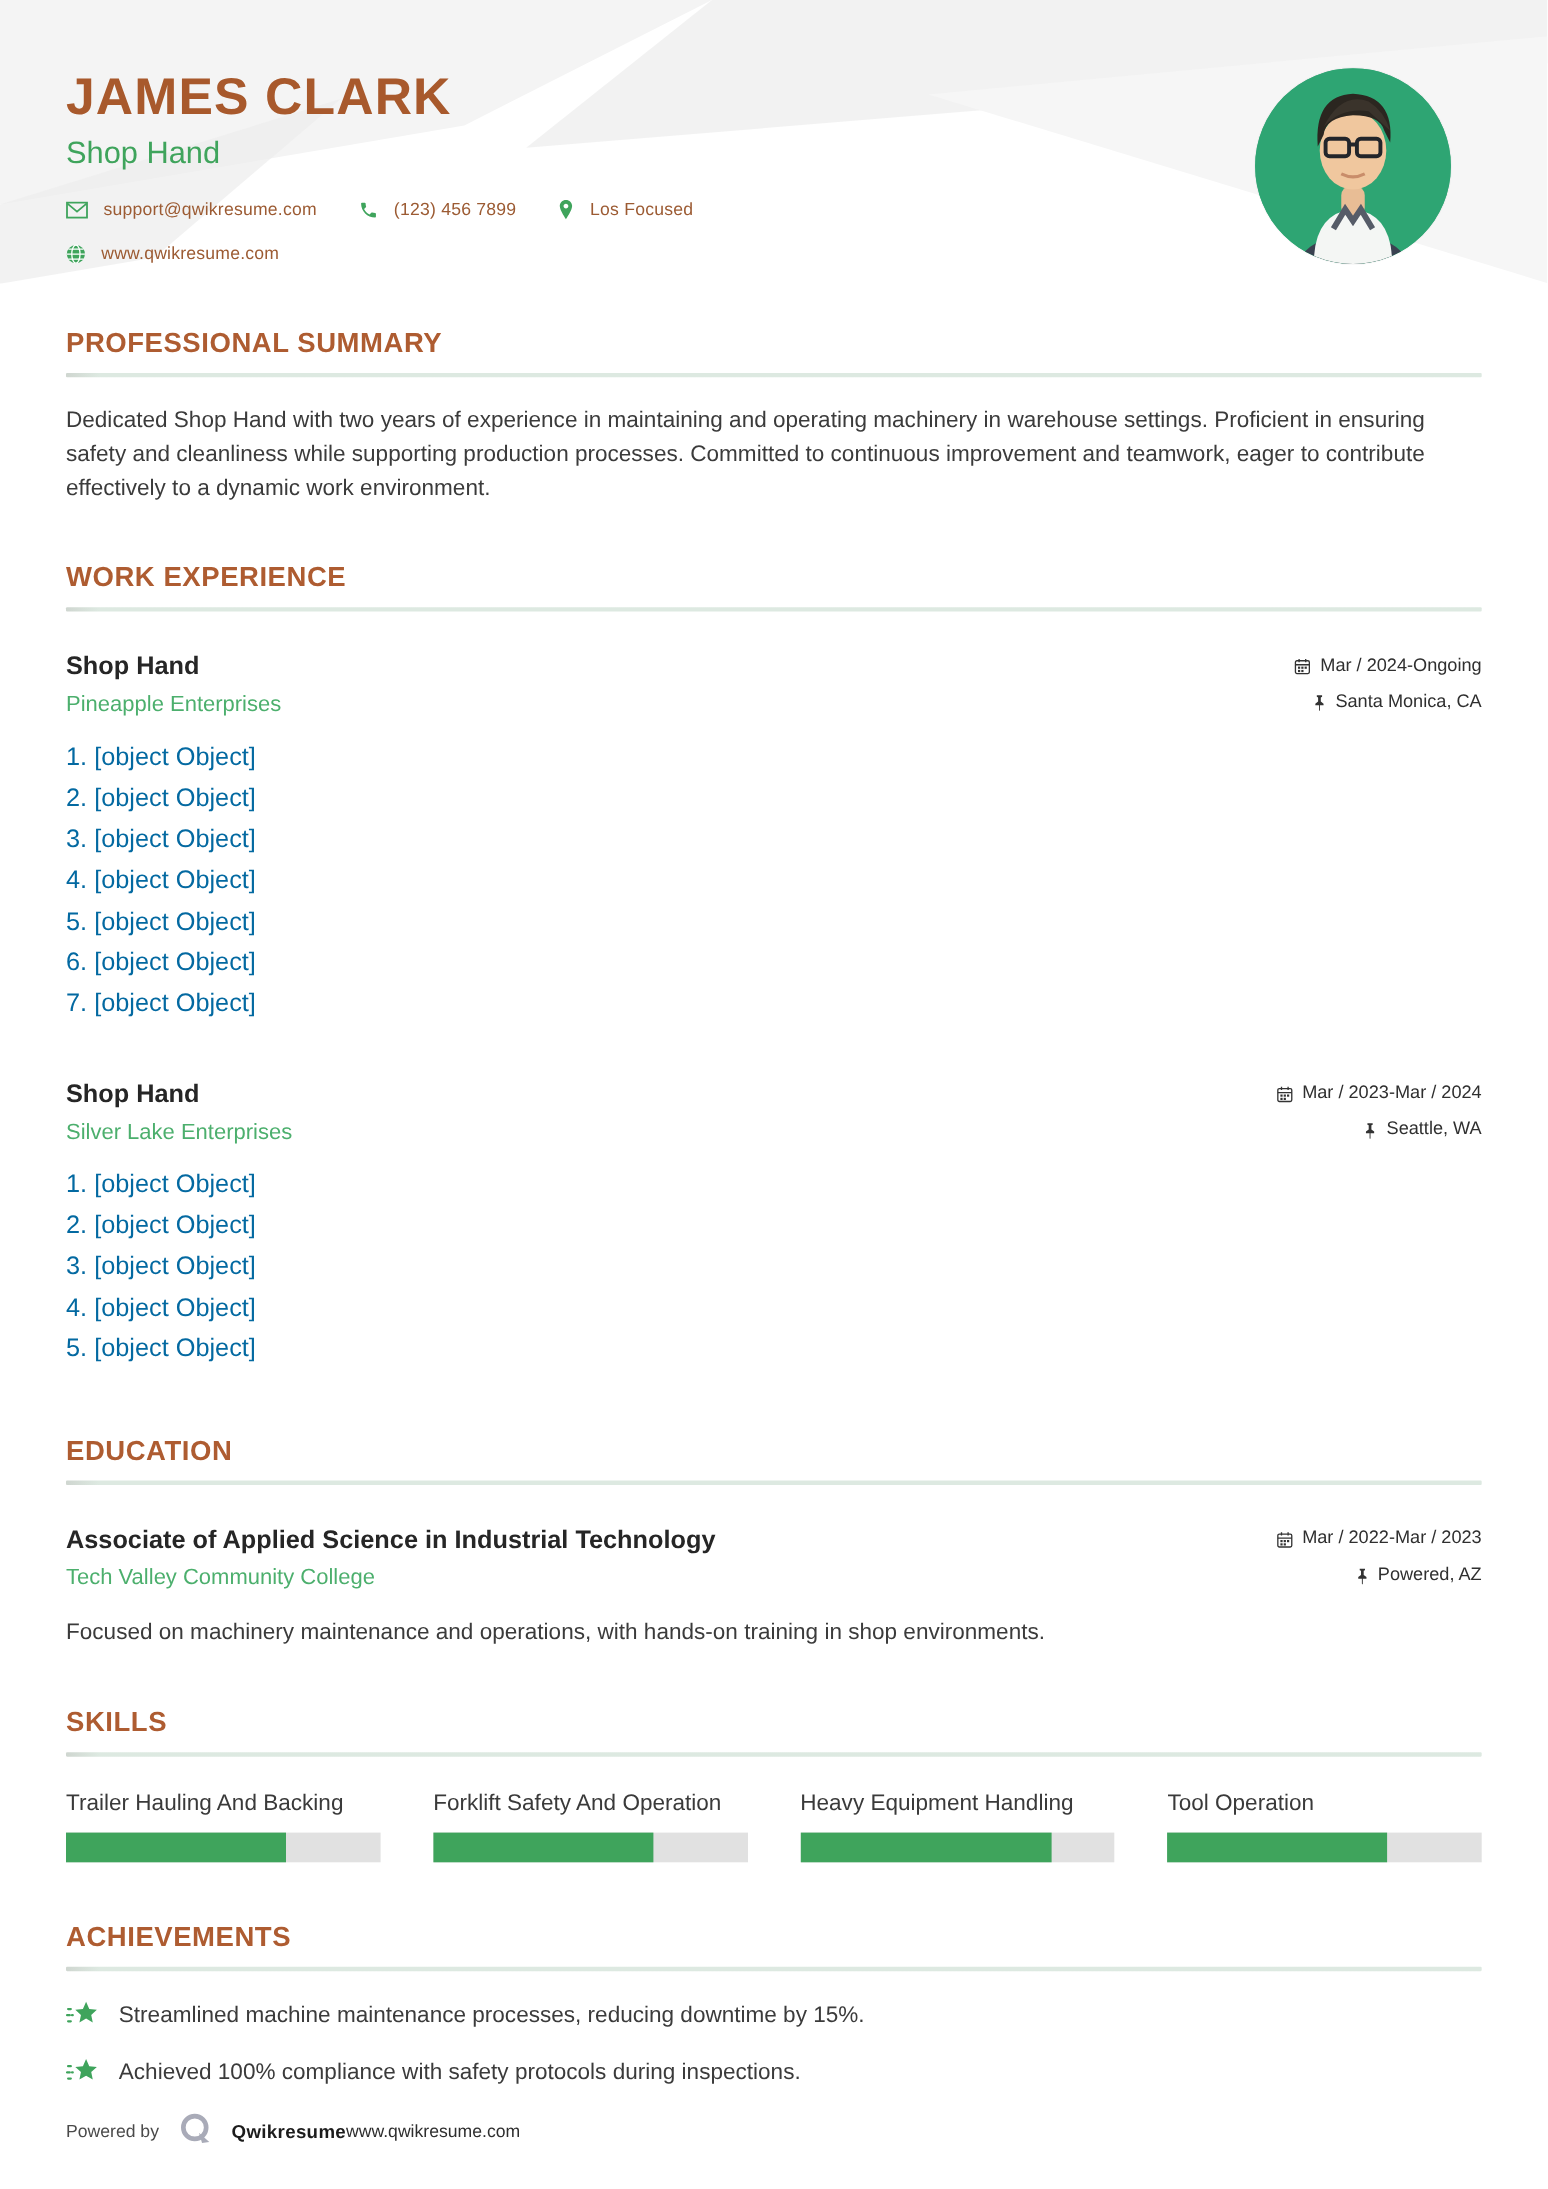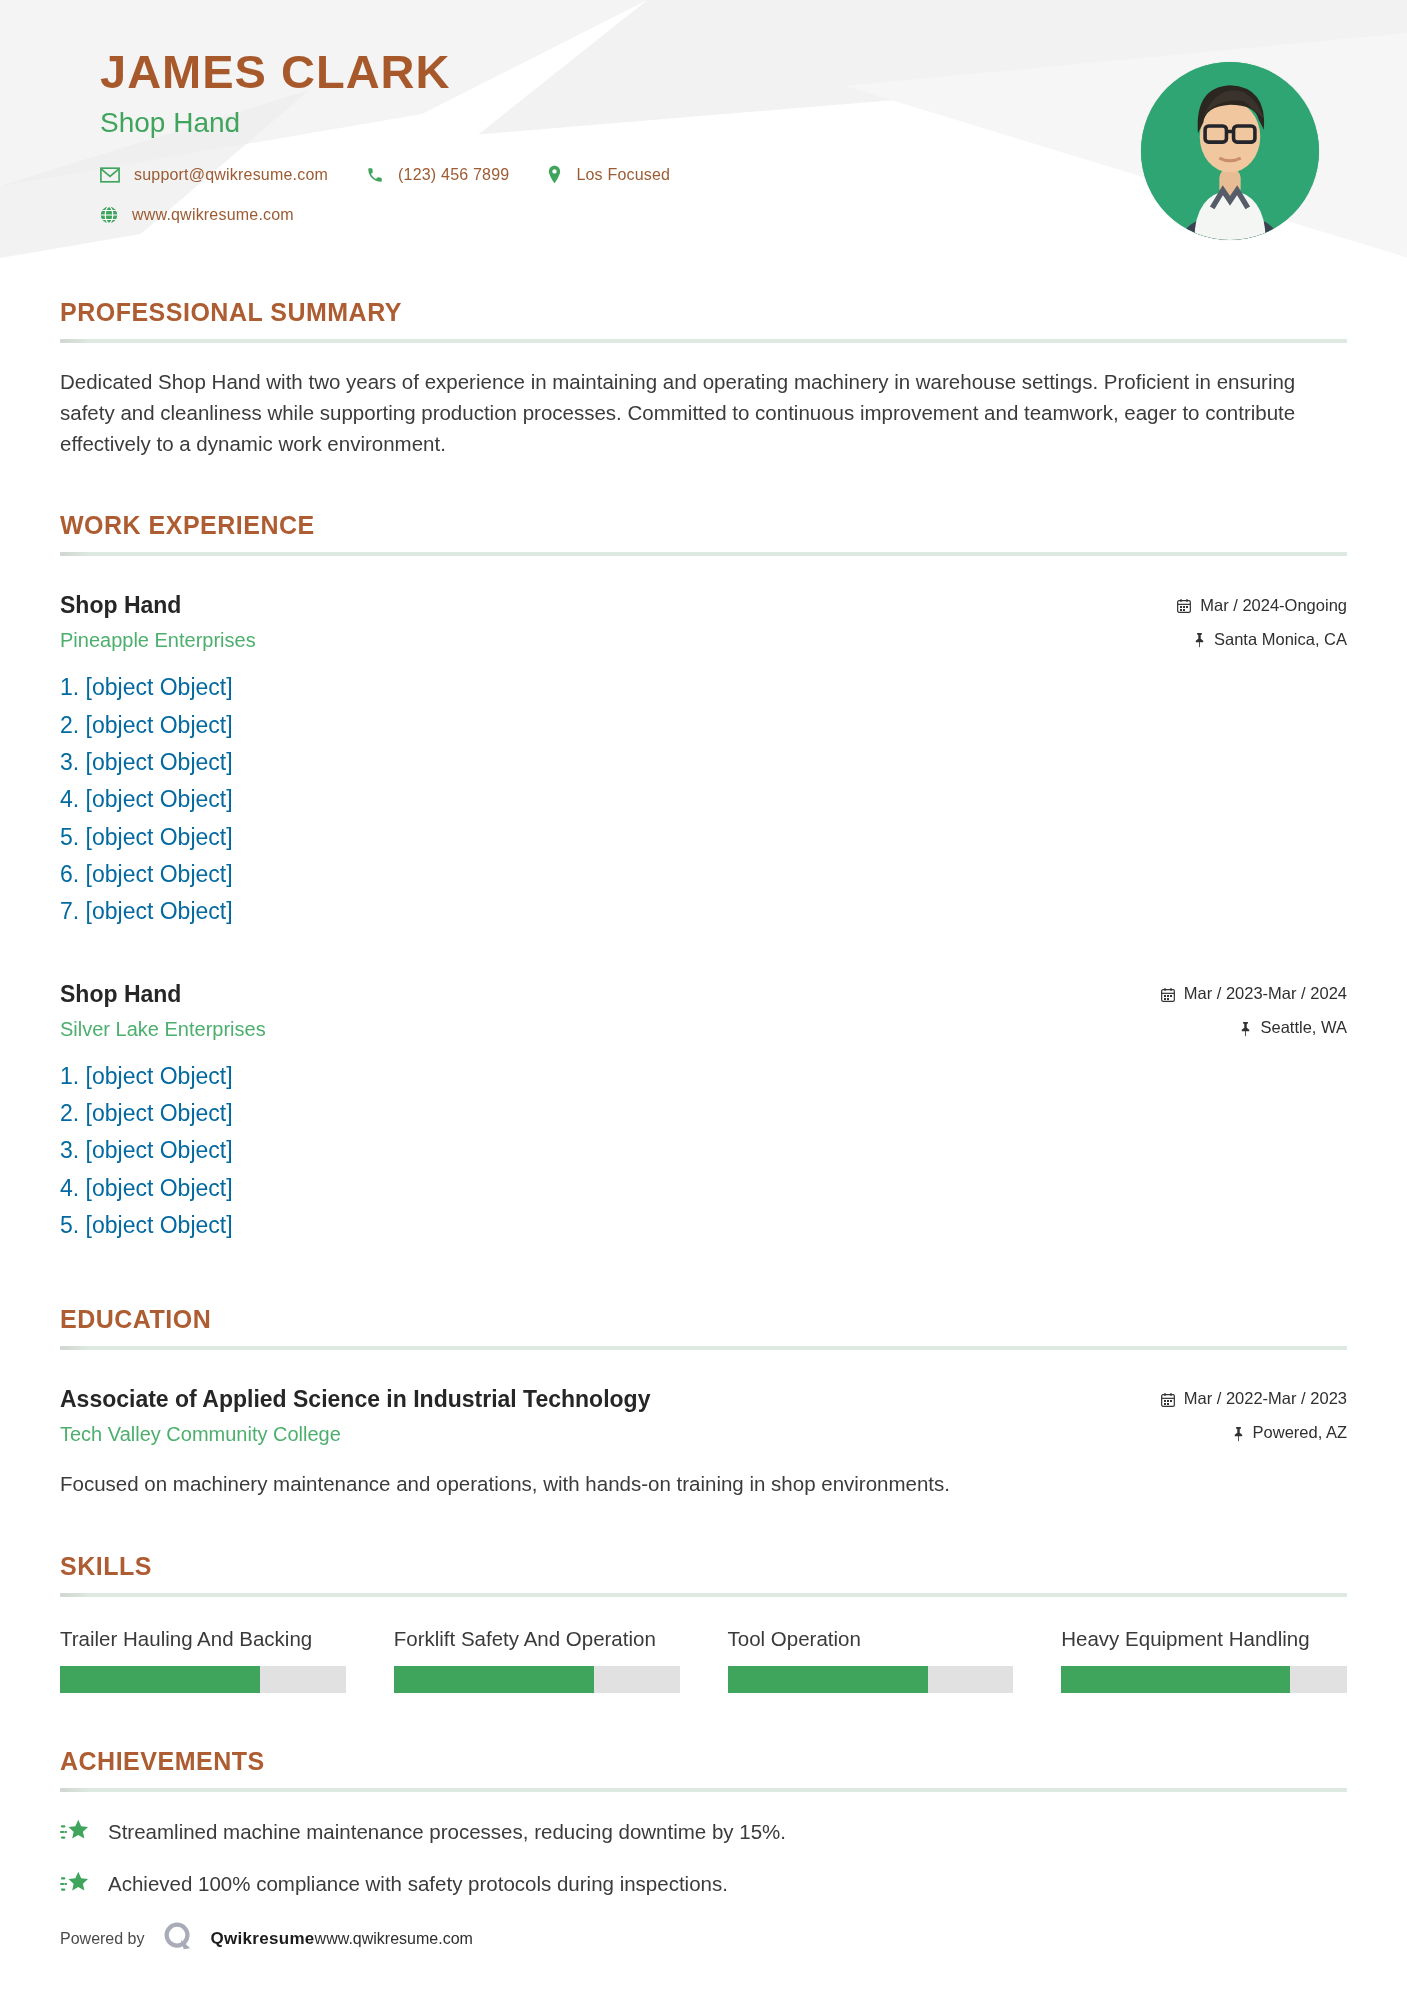--- a/index.html
+++ b/index.html
@@ -13,21 +13,21 @@
   .shape1 { left:0; top:0; width:100%; height:300px; background:#f4f4f4;
             clip-path:polygon(0 0, 46% 0, 30% 38%, 0 62%); }
   .shape2 { left:0; top:0; width:100%; height:320px; background:#efefef;
             clip-path:polygon(46% 0, 100% 0, 100% 18%, 34% 42%); opacity:.8; }
   .shape3 { left:0; top:0; width:100%; height:330px; background:#f6f6f6;
             clip-path:polygon(100% 10%, 100% 78%, 60% 26%); }
   .shape4 { left:0; top:0; width:100%; height:300px; background:#ededed;
             clip-path:polygon(0 62%, 22% 30%, 10% 78%, 0 86%); opacity:.7; }
 
   
-  .header { position:relative; padding:44px 60px 0 60px; min-height:258px;margin-left:40px; }
+  .header { position:relative; padding:60px 60px 0 60px; min-height:258px; }
   .person-name { font-size:47px; font-weight:800; letter-spacing:1px; color:#a8592c; }
   .job-title-main { font-size:28px; font-weight:500; color:#3fa45c; margin-top:8px; }
   .contact-rows { margin-top:26px; }
   .contact-row { display:flex; align-items:center; gap:38px; margin-bottom:22px; }
   .contact-item { display:flex; align-items:center; gap:14px; font-size:16px; color:#9c5b33; letter-spacing:.2px; }
   .contact-item svg { display:block; }
   .avatar { position:absolute; top:62px; right:88px; width:178px; height:178px; border-radius:50%;
             background:#2ea573; overflow:hidden; box-shadow:0 0 0 1px rgba(0,0,0,.03); }
   .avatar svg { display:block; width:100%; height:100%; }
 
@@ -311,30 +311,30 @@
           </div>
 
           <div class="skill">
             <div class="skill-name">Forklift Safety And Operation</div>
             <div class="skill-bar">
               <div class="skill-fill" style="width: 70%;"></div>
             </div>
           </div>
 
           <div class="skill">
+            <div class="skill-name">Heavy Equipment Handling</div>
+            <div class="skill-bar">
+              <div class="skill-fill" style="width: 80%;"></div>
+            </div>
+          </div>
+
+          <div class="skill">
             <div class="skill-name">Tool Operation</div>
             <div class="skill-bar">
               <div class="skill-fill" style="width: 70%;"></div>
-            </div>
-          </div>
-
-          <div class="skill">
-            <div class="skill-name">Heavy Equipment Handling</div>
-            <div class="skill-bar">
-              <div class="skill-fill" style="width: 80%;"></div>
             </div>
           </div>
         </div>
     </section>
 
     <section style="margin-top:54px;">
       <h3 class="section-title">ACHIEVEMENTS</h3>
       <div class="rule"></div>
       <div class="ach-list">
 

